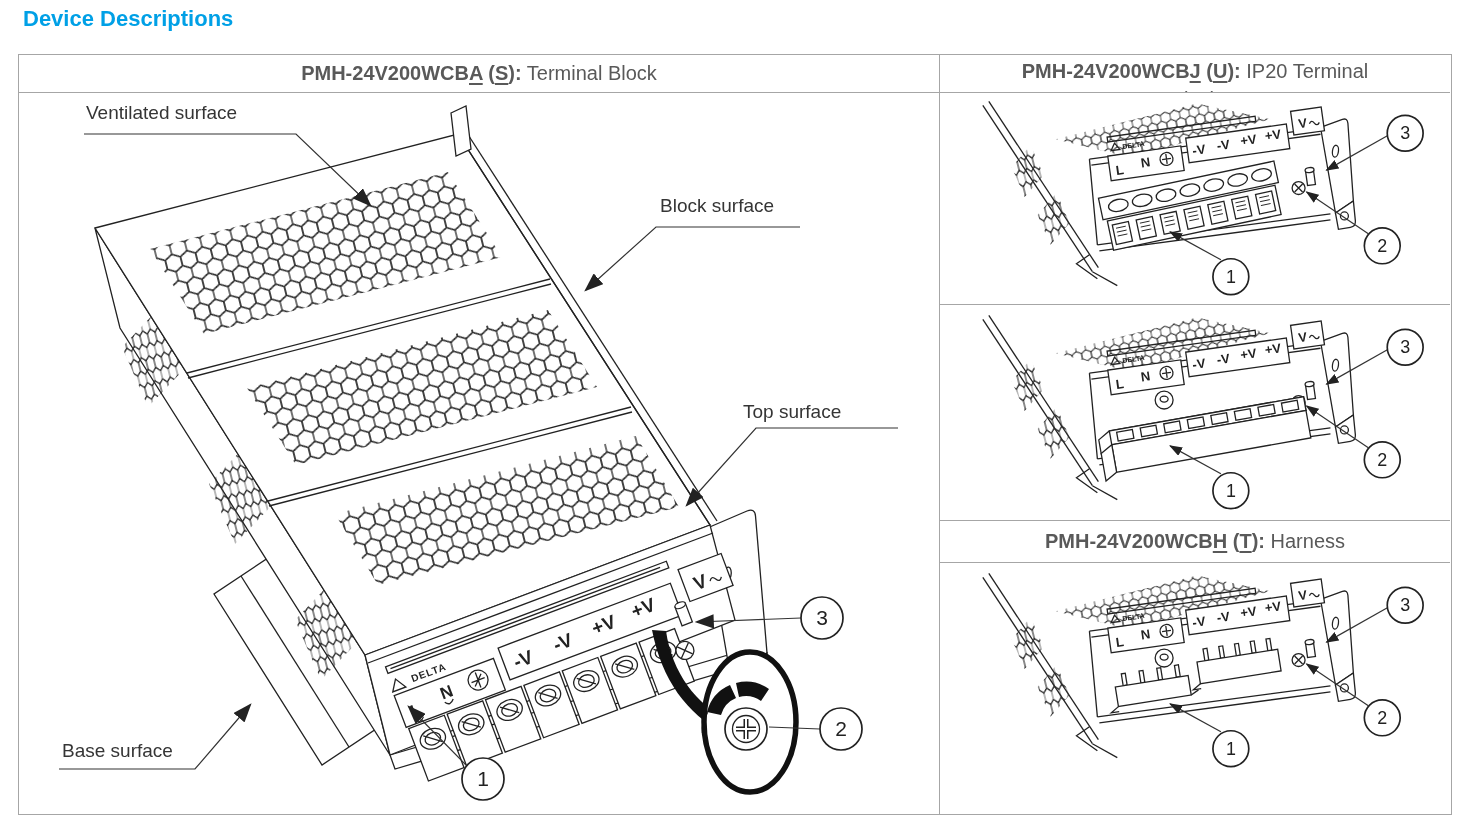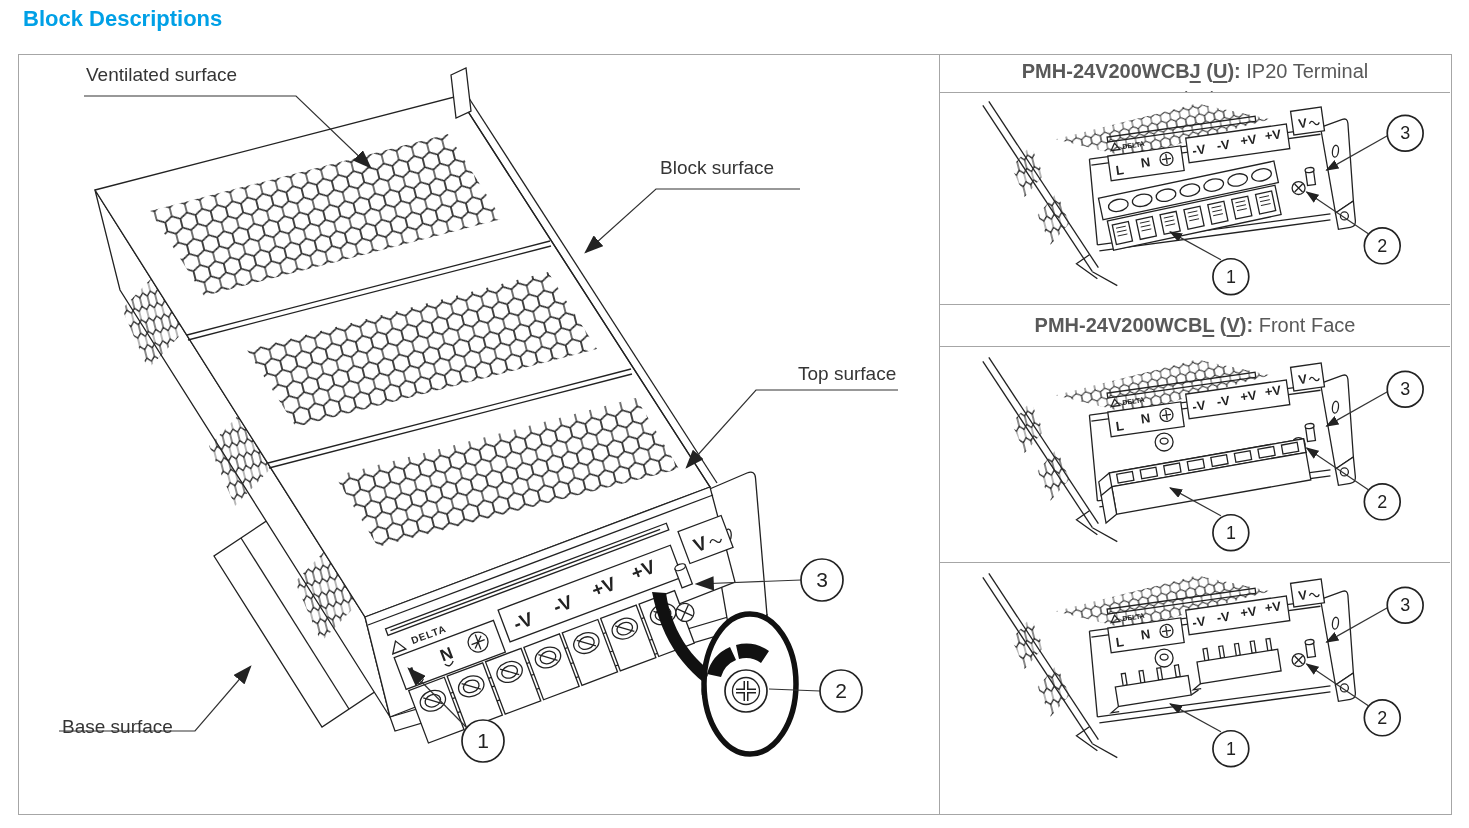--- a/index.html
+++ b/index.html
@@ -175,24 +175,25 @@
       <circle class="co" cx="292" cy="184" r="18"></circle>
       <text class="conS" x="292" y="190">1</text>
       <circle class="co" cx="444" cy="153" r="18"></circle>
       <text class="conS" x="444" y="159">2</text>
       <circle class="co" cx="467" cy="40" r="18"></circle>
       <text class="conS" x="467" y="46">3</text>
     </g>
   </defs>
 </svg>
 
-<h1 class="page-title">Block Descriptions</h1>
+<h1 class="page-title">Device Descriptions</h1>
 
 <div class="tbl">
   <div class="col-left">
+    <div class="hdr"><span style="font-weight: 700;">PMH-24V200WCB</span><span style="font-weight: 700; text-decoration: underline; text-underline-offset: 3px;">A</span><span style="font-weight: 700;"> (</span><span style="font-weight: 700; text-decoration: underline; text-underline-offset: 3px;">S</span><span style="font-weight: 700;">):</span><span> Terminal Block</span></div>
     <div class="main-body">
       <svg width="921" height="720" viewBox="0 0 921 720">
 
         <polygon class="lnf" points="249,465 357,636 303,672 195,501"></polygon>
         <line class="ln" x1="222" y1="483" x2="330" y2="654"></line>
         <polygon class="lnf" points="371,662 726,557 731,571 376,676"></polygon>
 
         <polygon class="lnf" points="76,135 346,562 371,662 101,235"></polygon>
         <polygon points="103,254 145,210 171,270 129,314" fill="url(#hexS)"></polygon>
         <polygon points="190,391 232,347 258,407 216,451" fill="url(#hexS)"></polygon>
@@ -295,42 +296,42 @@
 
         <circle class="co" cx="464" cy="686" r="21"></circle>
         <text class="con" x="464" y="693">1</text>
         <circle class="co" cx="822" cy="636" r="21"></circle>
         <text class="con" x="822" y="643">2</text>
         <circle class="co" cx="803" cy="525" r="21"></circle>
         <text class="con" x="803" y="532">3</text>
       </svg>
       <div class="lbl" style="left:67px;top:9px">Ventilated surface</div>
       <div class="lbl" style="left:641px;top:102px">Block surface</div>
-      <div class="lbl" style="left:779px;top:308px">Top surface</div>
-      <div class="lbl" style="left:43px;top:661px">Base surface</div>
+      <div class="lbl" style="left:724px;top:308px">Top surface</div>
+      <div class="lbl" style="left:43px;top:647px">Base surface</div>
     </div>
   </div>
 
   <div class="col-right">
     <div class="hdr hdr-wrap"><span style="font-weight: 700;">PMH-24V200WCB</span><span style="font-weight: 700; text-decoration: underline; text-underline-offset: 3px;">J</span><span style="font-weight: 700;"> (</span><span style="font-weight: 700; text-decoration: underline; text-underline-offset: 3px;">U</span><span style="font-weight: 700;">):</span><span> IP20 Terminal Block</span></div>
     <div class="r-img h212">
       <svg viewBox="0 0 512 212">
           <use href="#mini-chassis"></use>
           <use href="#variant-j"></use>
           <use href="#mini-callouts"></use>
         </svg>
     </div>
-    <div class="hdr hdr-tall"><span style="font-weight: 700;">PMH-24V200WCB</span><span style="font-weight: 700; text-decoration: underline; text-underline-offset: 3px;">L</span><span style="font-weight: 700;"> (</span><span style="font-weight: 700; text-decoration: underline; text-underline-offset: 3px;">V</span><span style="font-weight: 700;">):</span><span> Front Face</span></div>
     <div class="r-img h216">
       <svg viewBox="0 0 512 212">
           <use href="#mini-chassis"></use>
           <use href="#variant-l"></use>
           <use href="#mini-callouts"></use>
         </svg>
     </div>
+    <div class="hdr hdr-tall"><span style="font-weight: 700;">PMH-24V200WCB</span><span style="font-weight: 700; text-decoration: underline; text-underline-offset: 3px;">H</span><span style="font-weight: 700;"> (</span><span style="font-weight: 700; text-decoration: underline; text-underline-offset: 3px;">T</span><span style="font-weight: 700;">):</span><span> Harness</span></div>
     <div class="r-img h209">
       <svg viewBox="0 0 512 212">
           <use href="#mini-chassis"></use>
           <use href="#variant-h"></use>
           <use href="#mini-callouts"></use>
         </svg>
     </div>
   </div>
 </div>
 

